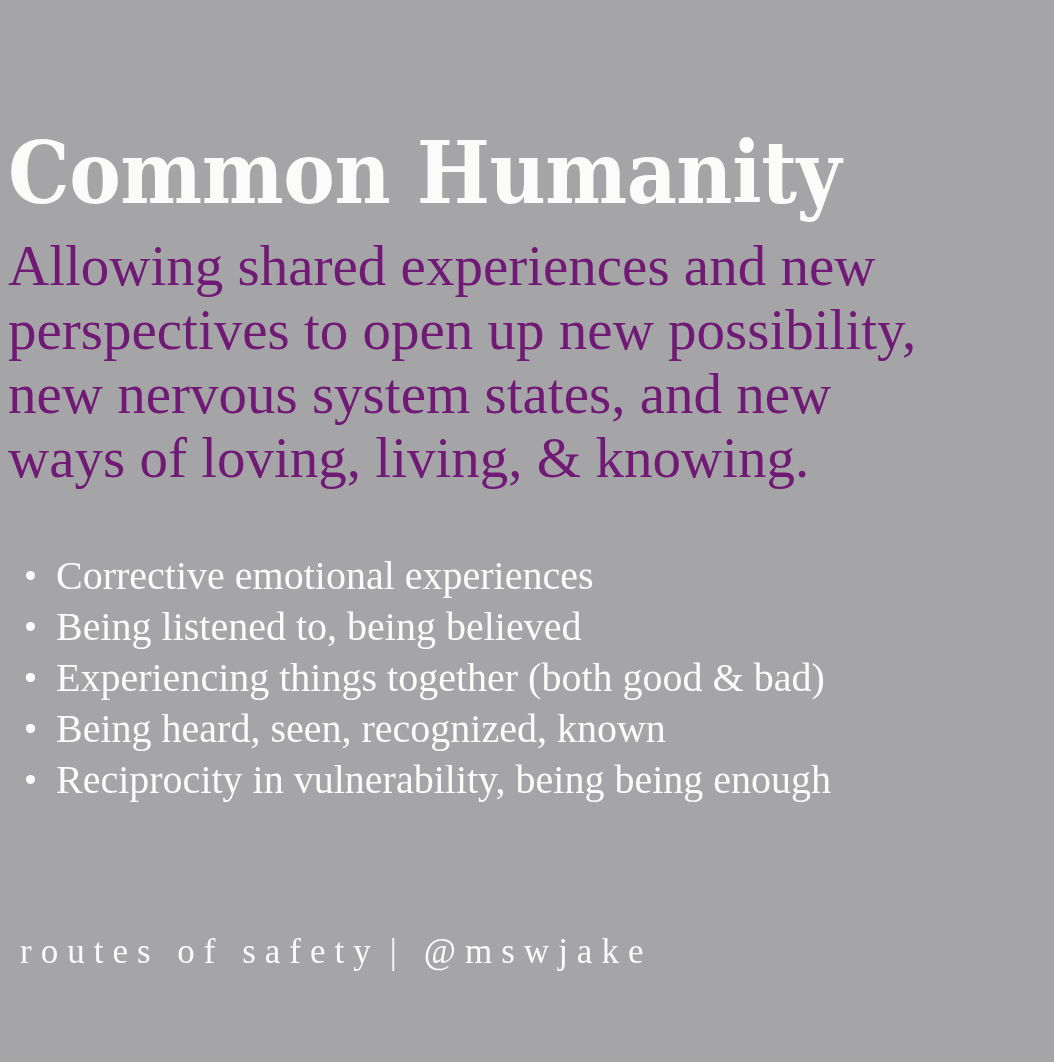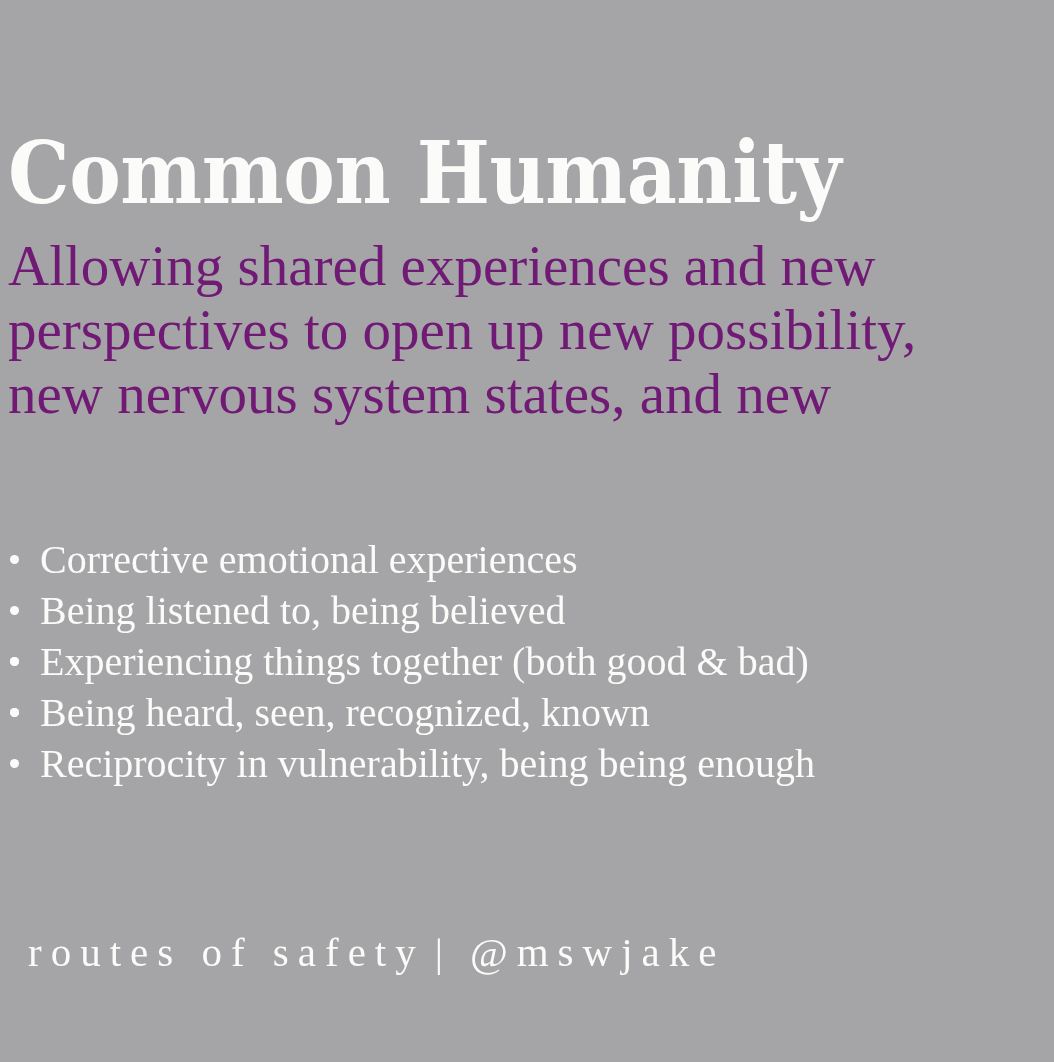--- a/index.html
+++ b/index.html
@@ -56,21 +56,21 @@
   .lead-line {
     display: block;
     white-space: nowrap;
   }
 
   
   .bullets {
     position: absolute;
     left: 8px;
     top: 534px;
-    margin: 0;
+    margin: 16px;
     padding: 0;
     list-style: none;
     font-family: "Liberation Serif", "DejaVu Serif", serif;
     font-size: 40px;
     line-height: 51px;
     color: #fbfbfa;
   }
   .bullets li {
     position: relative;
     padding-left: 32px;
@@ -82,24 +82,24 @@
     top: 21px;
     width: 9px;
     height: 9px;
     border-radius: 50%;
     background: #fbfbfa;
   }
 
   
   .footer {
     position: absolute;
-    left: 28px;
+    left: 20px;
     top: 930px;
     font-family: "Liberation Serif", "DejaVu Serif", serif;
-    font-size: 41px;
+    font-size: 35px;
     line-height: 44px;
     letter-spacing: 9px;
     color: #fbfbfa;
     white-space: nowrap;
     text-align: center;
   }
   .footer .sep {
     padding: 0 18px 0 10px;
   }
 </style>
@@ -107,20 +107,21 @@
 <body>
 
 <div class="card">
 
   <h1 class="title">Common Humanity</h1>
 
   <div class="lead">
     <span class="lead-line">Allowing shared experiences and new</span>
     <span class="lead-line">perspectives to open up new possibility,</span>
     <span class="lead-line">new nervous system states, and new</span>
+    <span class="lead-line">ways of loving, living, &amp; knowing.</span>
   </div>
 
   <ul class="bullets">
     <li>
       <span class="dot"></span>
       <span>Corrective emotional experiences</span>
     </li>
     <li>
       <span class="dot"></span>
       <span>Being listened to, being believed</span>

